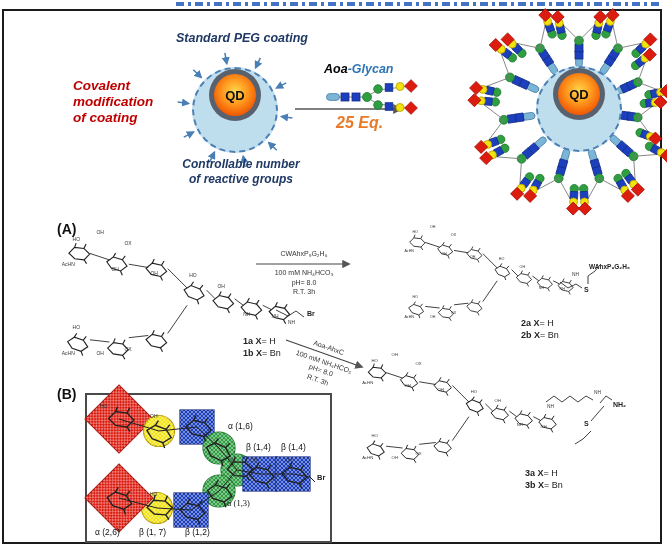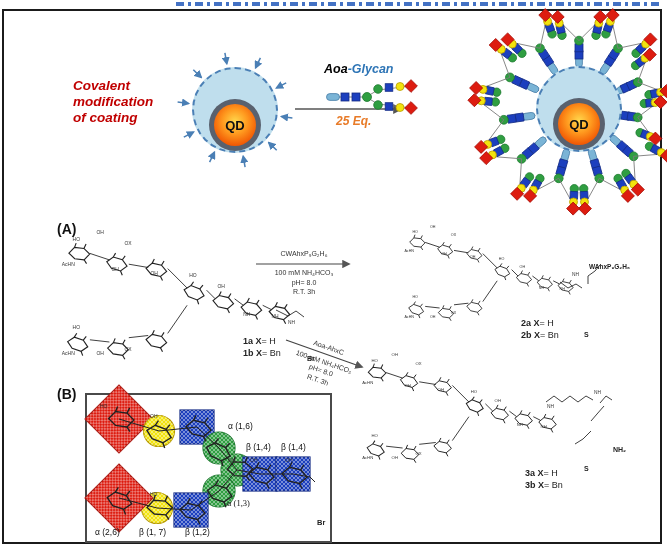--- a/index.html
+++ b/index.html
@@ -3,46 +3,46 @@
 <meta charset="utf-8">
 <style>
   html,body{margin:0;padding:0;background:#fff;}
   #canvas{position:relative;width:667px;height:555px;background:#fff;overflow:hidden;
           font-family:"Liberation Sans",sans-serif;}
   .abs{position:absolute;}
   .frame{left:2px;top:9px;width:656px;height:531px;border:2px solid #1b1b1b;}
   .dashline{left:176px;top:2px;width:486px;height:4px;
     background:repeating-linear-gradient(90deg,#4472c4 0 8px,transparent 8px 12px,#4472c4 12px 15px,transparent 15px 19px);}
   #gfx{left:0;top:0;}
-  .qd{border-radius:50%;display:flex;align-items:flex-end;justify-content:center;}
+  .qd{border-radius:50%;display:flex;align-items:flex-start;justify-content:center;}
   .qd-shell{width:82px;height:82px;background:#bfdeed;border:2px dashed #4a7fb5;}
   .qd-small{left:192px;top:67px;}
   .qd-big{left:536px;top:66px;}
   .qd-ring{width:52px;height:52px;border-radius:50%;background:#59616e;display:flex;align-items:center;justify-content:center;}
   .qd-core{width:42px;height:42px;border-radius:50%;
     background:radial-gradient(circle at 50% 42%,#ffd84d 0%,#ff9a1f 38%,#f25c05 72%,#dd3800 100%);
     display:flex;align-items:center;justify-content:center;font-weight:bold;font-size:13px;color:#111;}
   #covalent{left:73px;top:78px;color:#c00000;font-weight:bold;font-style:italic;font-size:13.5px;line-height:16px;}
   #peg{left:176px;top:31px;color:#1f3864;font-weight:bold;font-style:italic;font-size:12.5px;}
   #ctrl{left:181px;top:157px;width:120px;text-align:center;color:#1f3864;font-weight:bold;font-style:italic;font-size:12px;line-height:14.5px;}
   #aoa{left:324px;top:62px;font-weight:bold;font-style:italic;font-size:12.5px;}
   #aoa .p1{color:#000000;} #aoa .p2{color:#2e75b6;}
-  #eq{left:336px;top:114px;color:#e87b28;font-weight:bold;font-style:italic;font-size:12px;}
+  #eq{left:336px;top:114px;color:#e87b28;font-weight:bold;font-style:italic;font-size:16px;}
   .panel-label{font-weight:bold;font-size:14px;color:#111;}
   #lblA{left:57px;top:221px;} #lblB{left:57px;top:386px;}
   .rxt{font-size:7px;color:#333;text-align:center;}
   #rx1reagent{left:258px;top:250px;width:92px;}
   #rx1cond{left:258px;top:268px;width:92px;line-height:9.5px;}
   #rx2{left:283px;top:327px;width:100px;transform:rotate(19deg);transform-origin:0 0;line-height:9.5px;}
   #rx2 .rg{margin-bottom:5px;}
   .cmp{font-size:9px;color:#222;}
   #c1a{left:243px;top:336px;} #c1b{left:243px;top:348px;}
   #c2a{left:521px;top:318px;} #c2b{left:521px;top:330px;}
   #c3a{left:525px;top:468px;text-align:right;} #c3b{left:525px;top:480px;}
-  .tiny{font-size:7px;color:#222;font-weight:bold;margin-top:45px;}
+  .tiny{font-size:7px;color:#222;font-weight:bold;}
   #pep{left:589px;top:263px;font-size:6.5px;font-weight:bold;color:#222;}
   #br1{left:307px;top:310px;} #s2{left:584px;top:286px;} #s3{left:584px;top:420px;}
   #nh2{left:613px;top:401px;} #brB{left:317px;top:473px;font-size:7.5px;}
   .lk{font-size:8.5px;color:#111;}
   #lk0{left:228px;top:421px;} #lk1{left:246px;top:442px;} #lk2{left:281px;top:442px;}
   #lk3{left:227px;top:498px;font-family:Liberation Serif, serif;} #lk4{left:95px;top:527px;} #lk5{left:139px;top:527px;} #lk6{left:185px;top:527px;}
   #bbox{left:85px;top:393px;width:243px;height:146px;border:2px solid #4a4a4a;}
 </style>
 </head>
 <body>
@@ -482,20 +482,25 @@
         <span>QD</span>
       </div>
     </div>
   </div>
 
   <div class="abs" id="covalent">
     <div>Covalent</div>
     <div>modification</div>
     <div>of coating</div>
   </div>
+  <div class="abs" id="peg">Standard PEG coating</div>
+  <div class="abs" id="ctrl">
+    <div>Controllable number</div>
+    <div>of reactive groups</div>
+  </div>
   <div class="abs" id="aoa">
     <span class="p1">Aoa</span><span class="p2">-Glycan</span>
   </div>
   <div class="abs" id="eq">25 Eq.</div>
 
   <div class="abs panel-label" id="lblA">(A)</div>
   <div class="abs panel-label" id="lblB">(B)</div>
 
   <div class="abs rxt" id="rx1reagent">CWAhxP₉G₂H₆</div>
   <div class="abs rxt" id="rx1cond">

